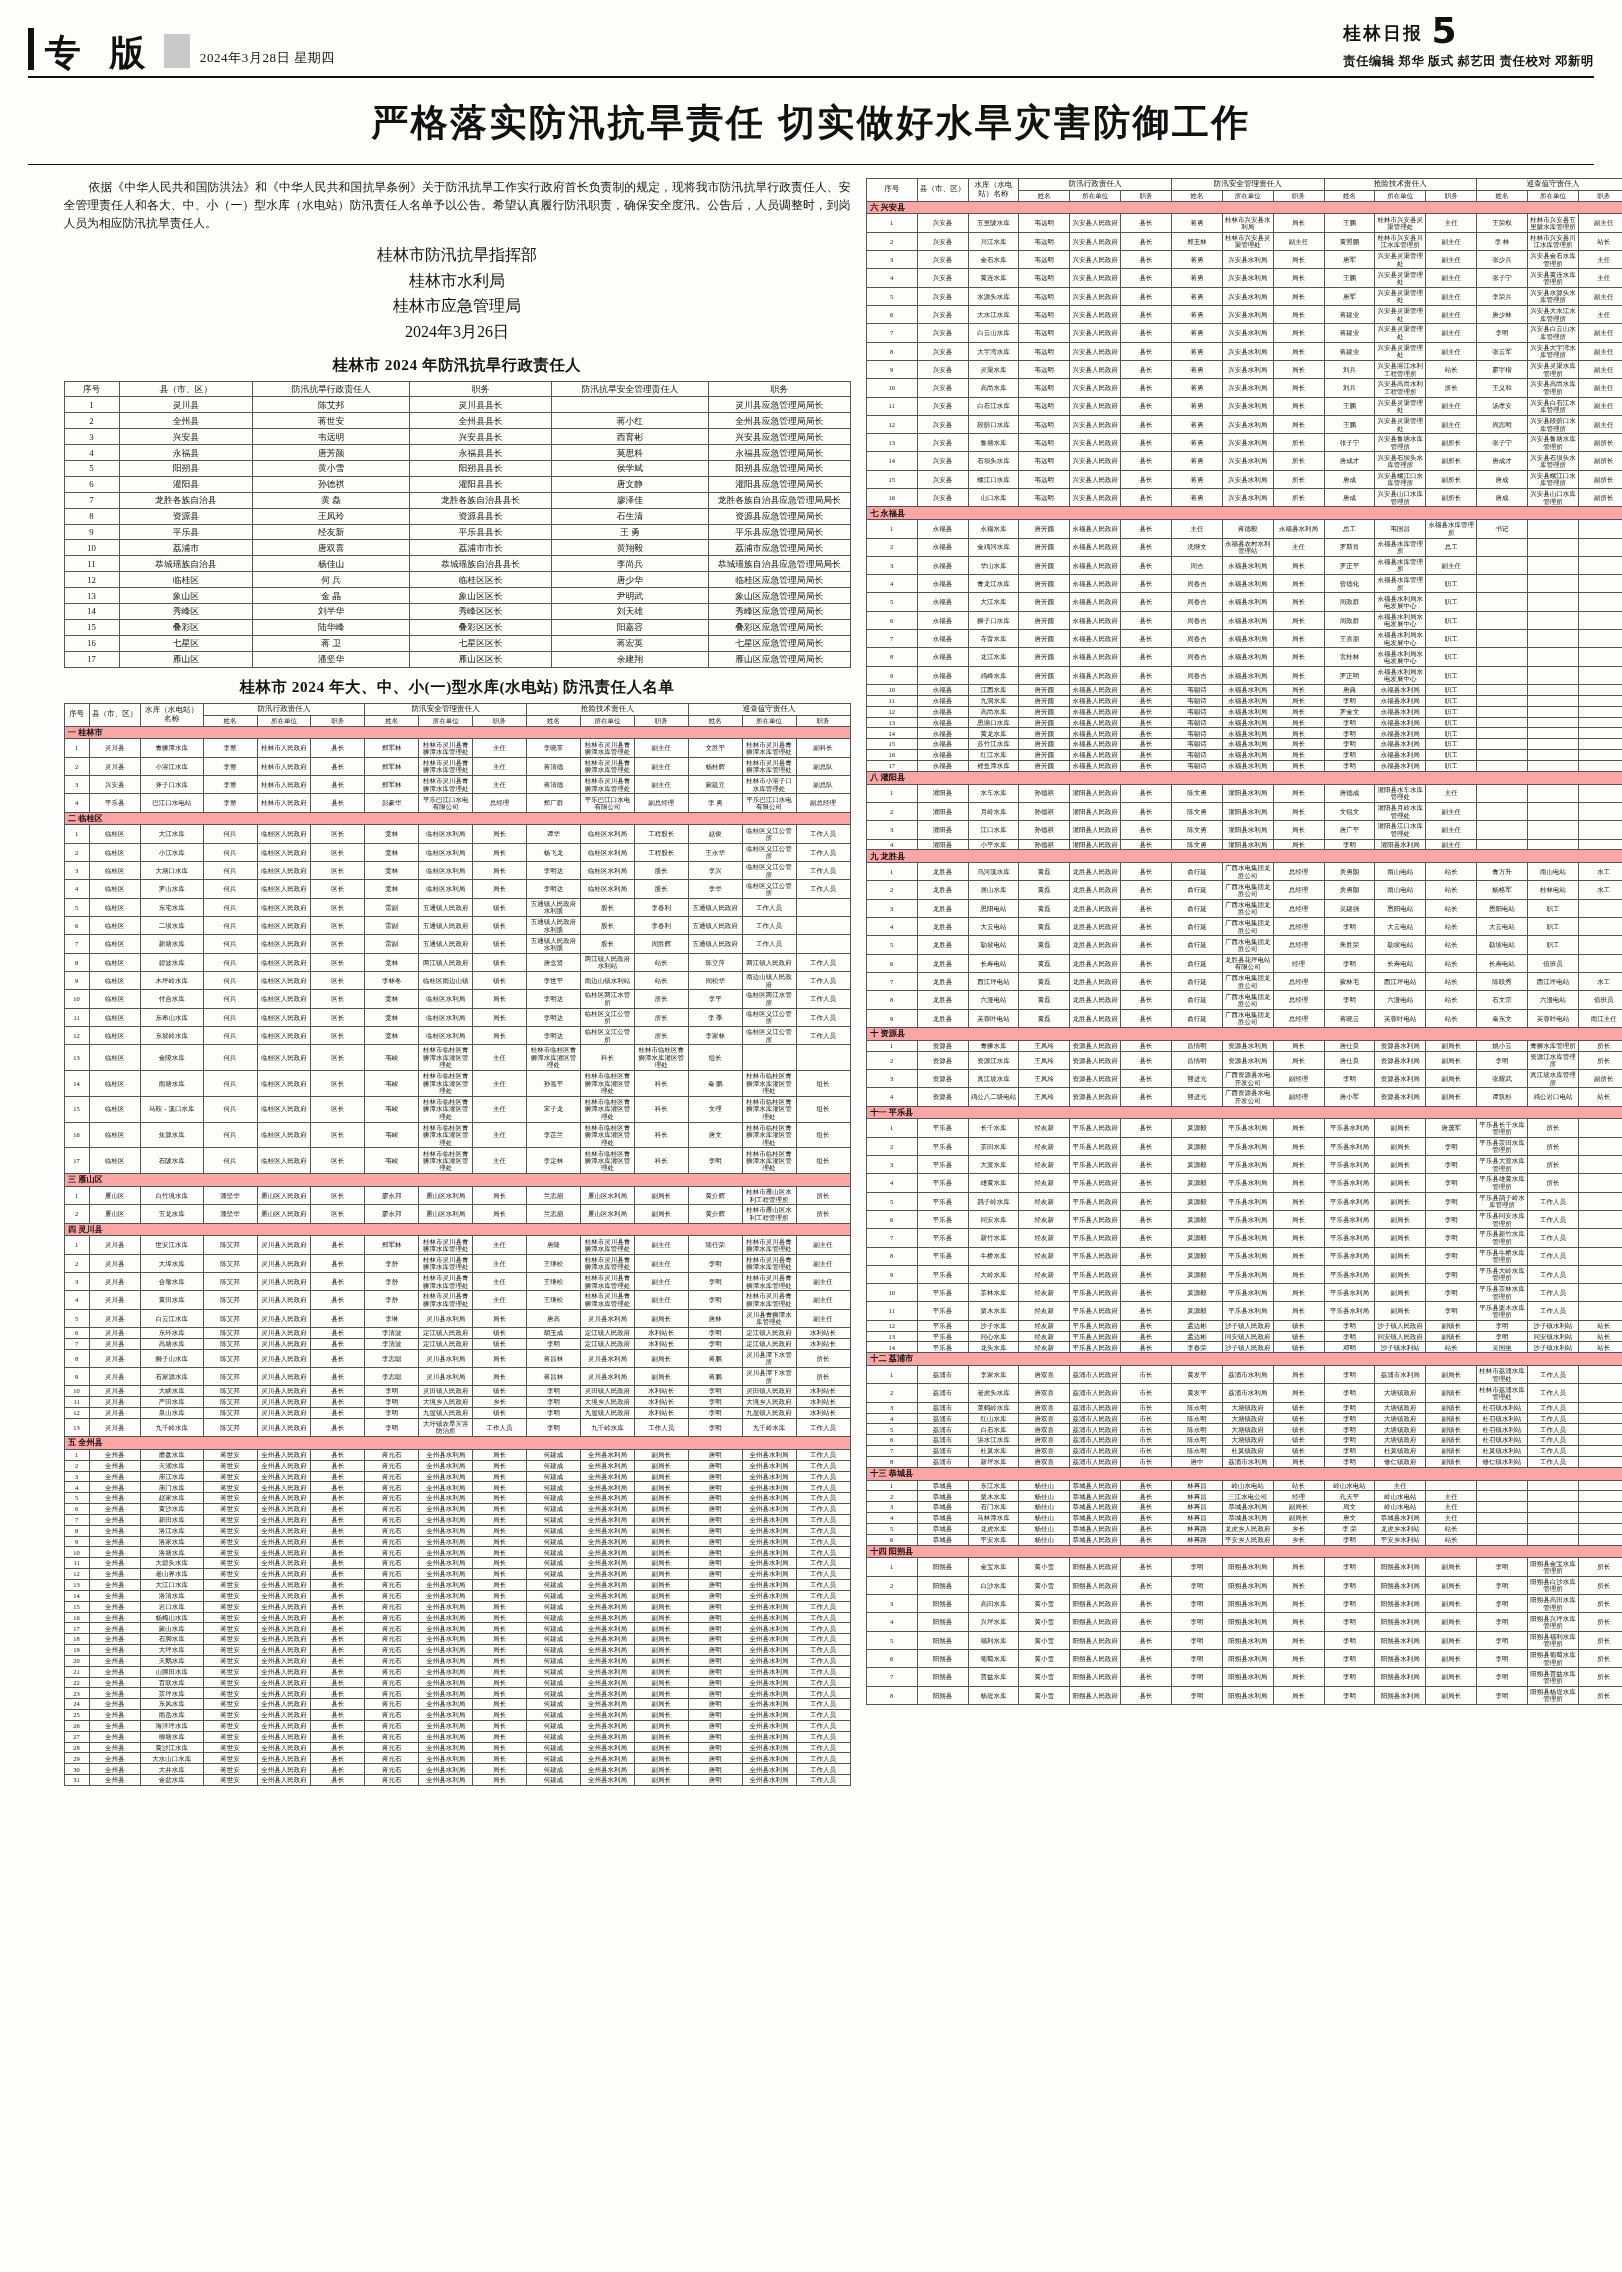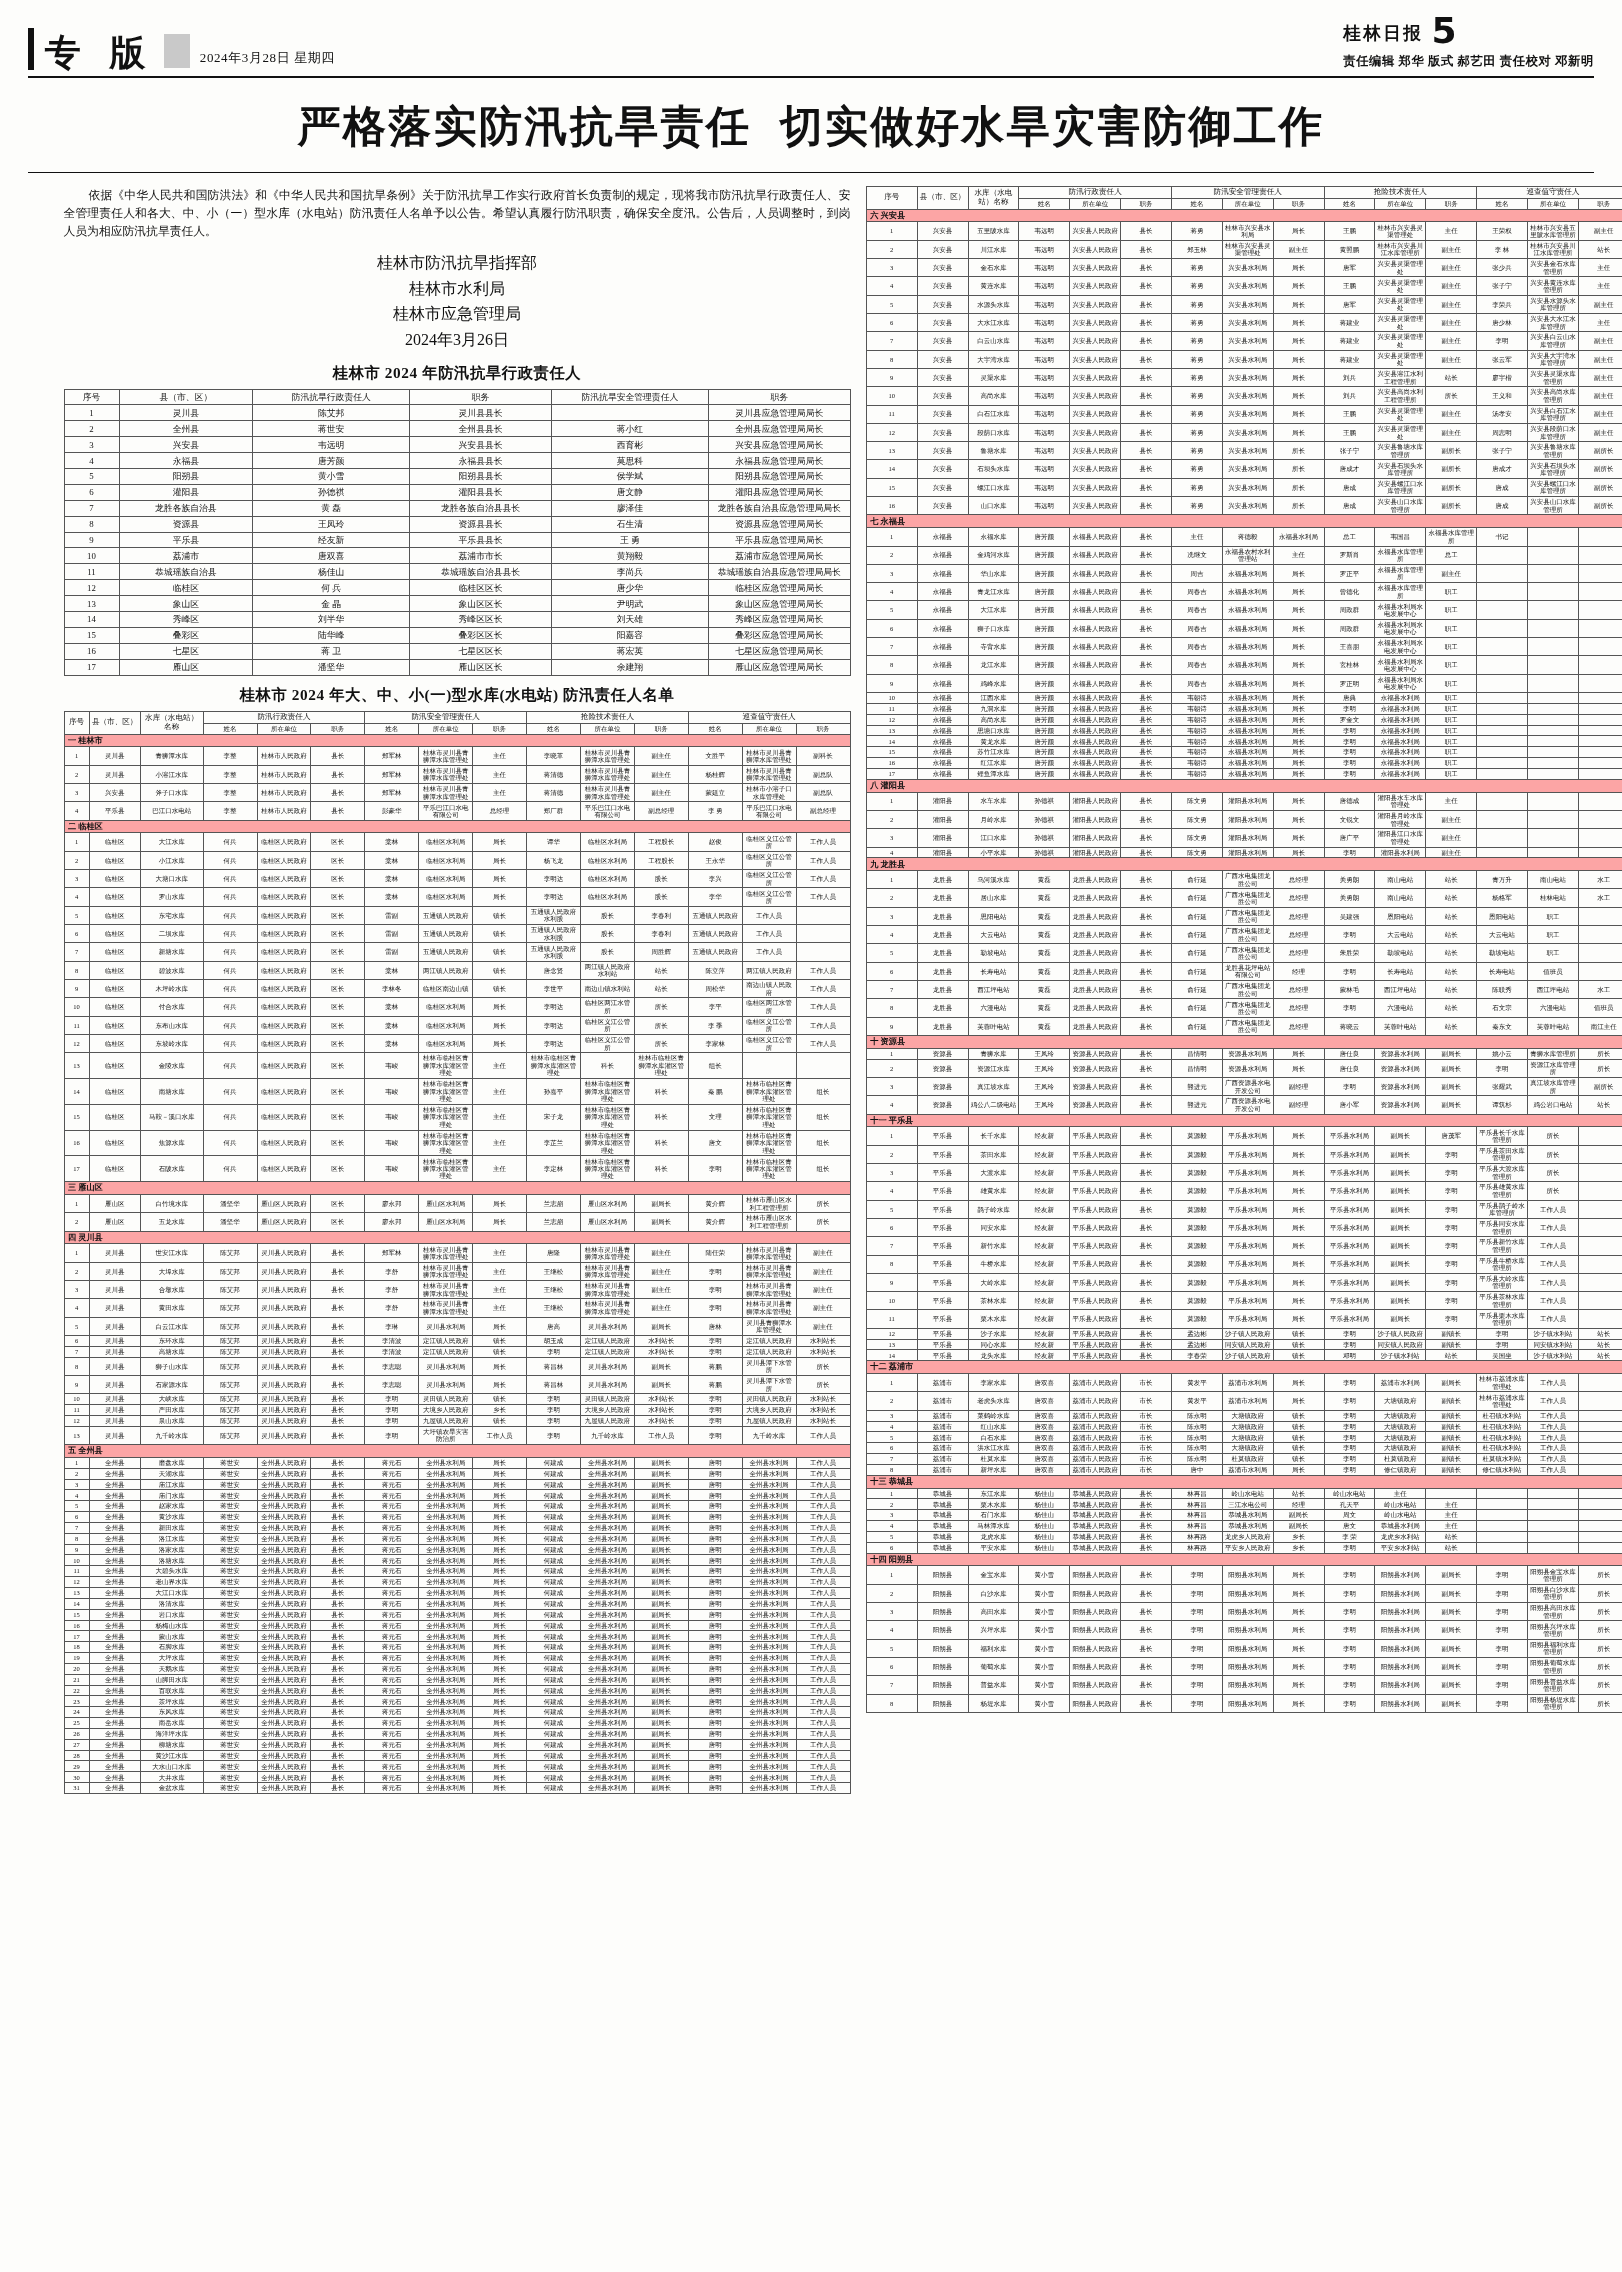--- a/index.html
+++ b/index.html
@@ -56,25 +56,25 @@
     font-size: 12.3px;
     font-weight: bold;
     margin-top: 8.2px;
     letter-spacing: 0.6px;
     white-space: nowrap;
   }
 
   
   .headline {
     text-align: center;
-    font-size: 43px;
+    font-size: 37px;
     font-weight: bold;
     letter-spacing: 2.4px;
     margin: 20px 0 15.3px 0;
-    font-family: Liberation Mono, monospace;
+    font-family: Liberation Sans, sans-serif;
   }
   .hr-thin { border-top: 1.2px solid #111; margin: 0 4.7px 13px 4.7px; }
 
   
   .intro {
     width: 787px;
     font-size: 11.8px;
     line-height: 1.55;
     text-indent: 25px;
     text-align: justify;

